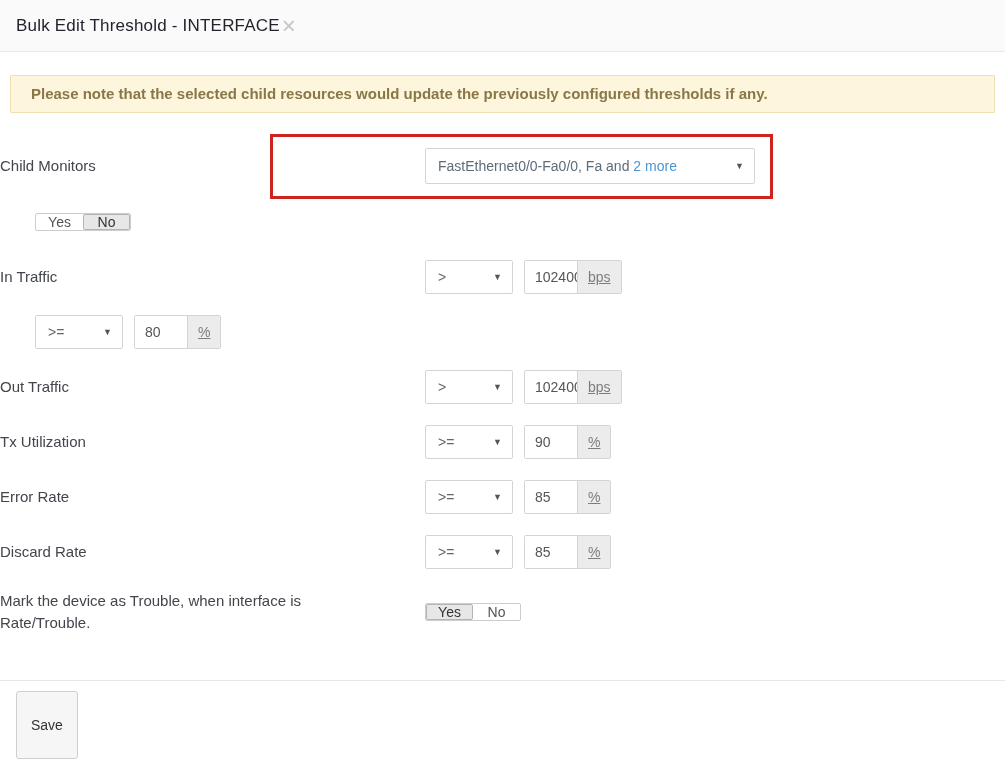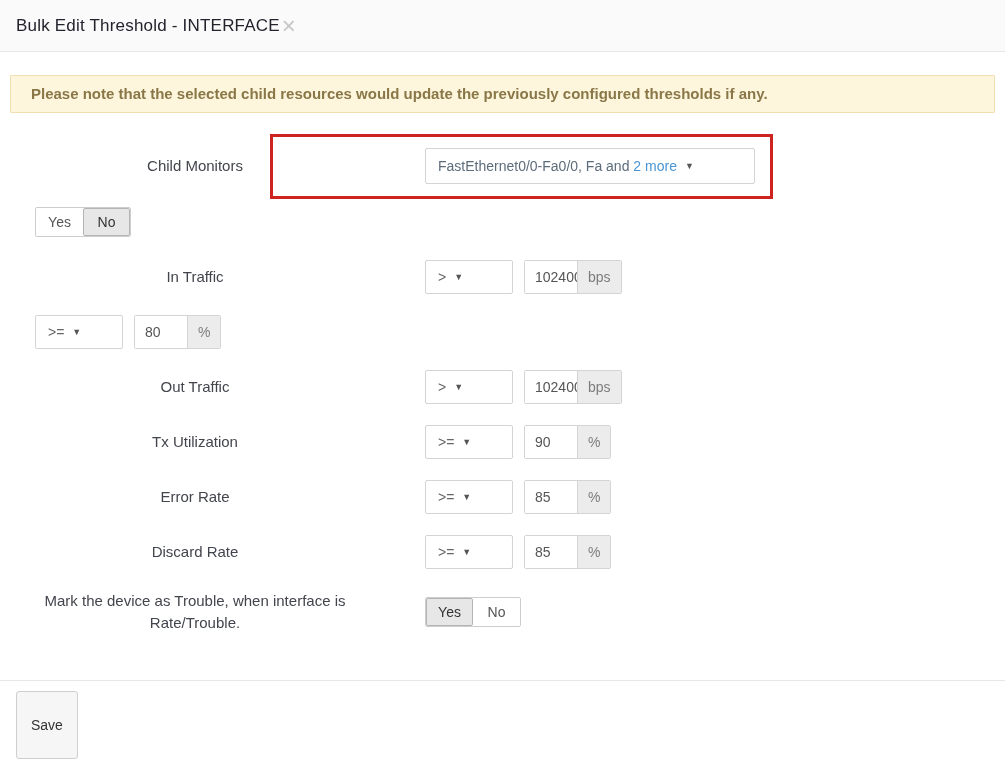--- a/index.html
+++ b/index.html
@@ -47,56 +47,56 @@
     padding: 9px 20px 10px;
     border-radius: 1px;
     font-weight: bold;
   }
   .form { margin-top: 35px; }
   .row {
     display: flex; align-items: center;
     margin-bottom: 21px; min-height: 34px;
   }
   .flabel {
-    width: 390px; text-align: center;
+    width: 390px; text-align: left;
     font-size: 15px; color: #42454c; line-height: 22px;
     flex: 0 0 390px;
   }
   .controls { margin-left: 35px; display: flex; align-items: center; }
   
   .selectbox {
     height: 34px; width: 88px;
     border: 1px solid #d4d4d4; border-radius: 2px;
     background: #fff; color: #666; font-size: 14px;
-    display: flex; align-items: center; 
+    display: flex; align-items: center; justify-content: space-between;
     padding: 0 10px 0 12px; cursor: pointer;
   }
   .selectbox .caret { font-size: 9px; color: #555; margin-left: 8px; }
   .cm-select { width: 330px; height: 36px; }
   .cm-text { color: #5d6c7b; white-space: nowrap; overflow: hidden; }
   .cm-text a { color: var(--link-blue); text-decoration: none; }
   
   .input-group {
     margin-left: 11px; height: 34px;
     border: 1px solid #d4d4d4; border-radius: 2px;
     display: flex; align-items: stretch; background: #fff; overflow: hidden;
   }
   .tinput {
     width: 52px; border: none; outline: none;
     font-family: inherit; font-size: 14px; color: #555;
     padding: 0 0 0 10px; background: #fff;
   }
   .addon {
     background: #ececec; color: #7d7d7d; font-size: 14px;
     border-left: 1px solid #d4d4d4;
-    display: flex; align-items: center; padding: 16px 10px;
+    display: flex; align-items: center; padding: 16px 10px; text-decoration: underline;
   }
   
   .toggle {
-    display: inline-flex; height: 30px;
+    display: inline-flex; height: 18px;
     border: 1px solid #cdcdcd; border-radius: 2px; background: #fff;
     overflow: hidden; cursor: pointer;
   }
   .seg {
     width: 47px; height: 100%;
     display: flex; align-items: center; justify-content: center;
     font-size: 14px; color: #555;
   }
   .seg.active {
     background: #e7e7e7; border: 1px solid #b4b4b4; border-radius: 2px;

